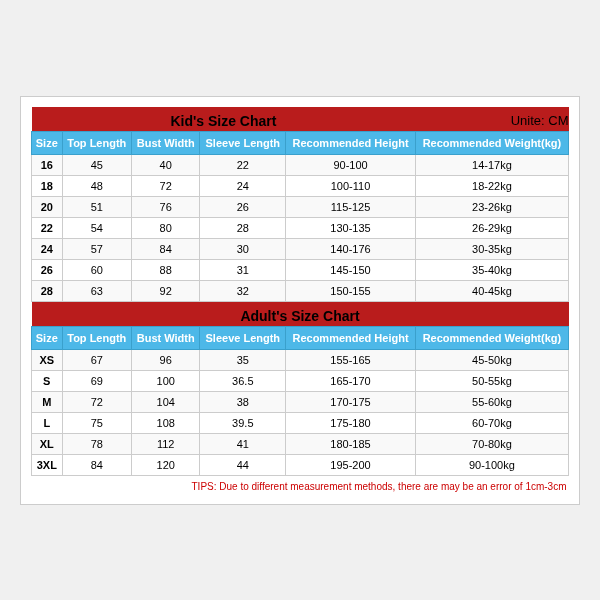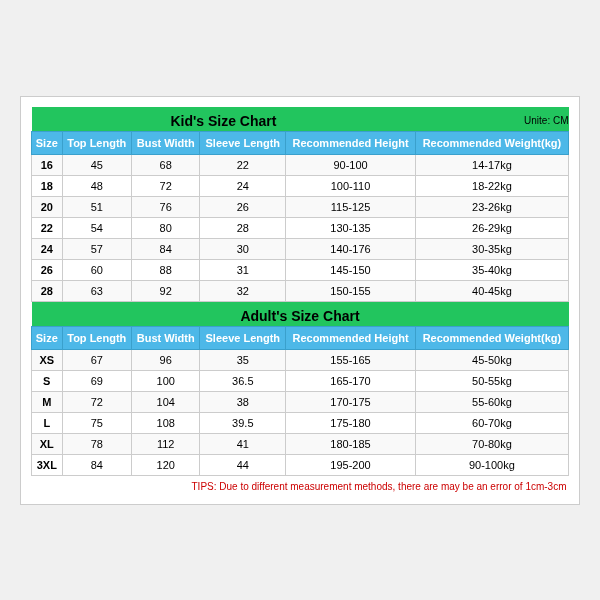--- a/index.html
+++ b/index.html
@@ -21,21 +21,21 @@
     table {
       width: 100%;
       border-collapse: collapse;
       font-size: 11px;
     }
     .section-title td {
       text-align: center;
       font-weight: bold;
       font-size: 14px;
       padding: 6px 0 2px 0;
-      background: #22c55e;
+      background: #b91c1c;
       color: #000;
     }
     .header-row th {
       background: #4db8e8;
       color: #fff;
       padding: 5px 3px;
       font-weight: bold;
       border: 1px solid #3aa0cc;
       font-size: 11px;
     }
@@ -62,37 +62,37 @@
   </style>
 </head>
 <body>
 
 <div class="card">
   <table>
 
     <tbody>
         <tr class="section-title">
       <td colspan="5">Kid's Size Chart</td>
-      <td style="text-align:right; font-size:10px; font-weight:normal;">Unite: CM</td>
+      <td style="text-align:right; font-size:13px; font-weight:normal;">Unite: CM</td>
     </tr>
     <tr class="header-row">
       <th>Size</th>
       <th>Top Length</th>
       <th>Bust Width</th>
       <th>Sleeve Length</th>
       <th>Recommended Height</th>
       <th>Recommended Weight(kg)</th>
     </tr>
 
     </tbody>
       <tbody id="kids-body">
         <tr class="data-row">
           <td class="size-col">16</td>
           <td>45</td>
-          <td>68</td>
+          <td>40</td>
           <td>22</td>
           <td>90-100</td>
           <td>14-17kg</td>
         </tr>
         <tr class="data-row">
           <td class="size-col">18</td>
           <td>48</td>
           <td>72</td>
           <td>24</td>
           <td>100-110</td>

